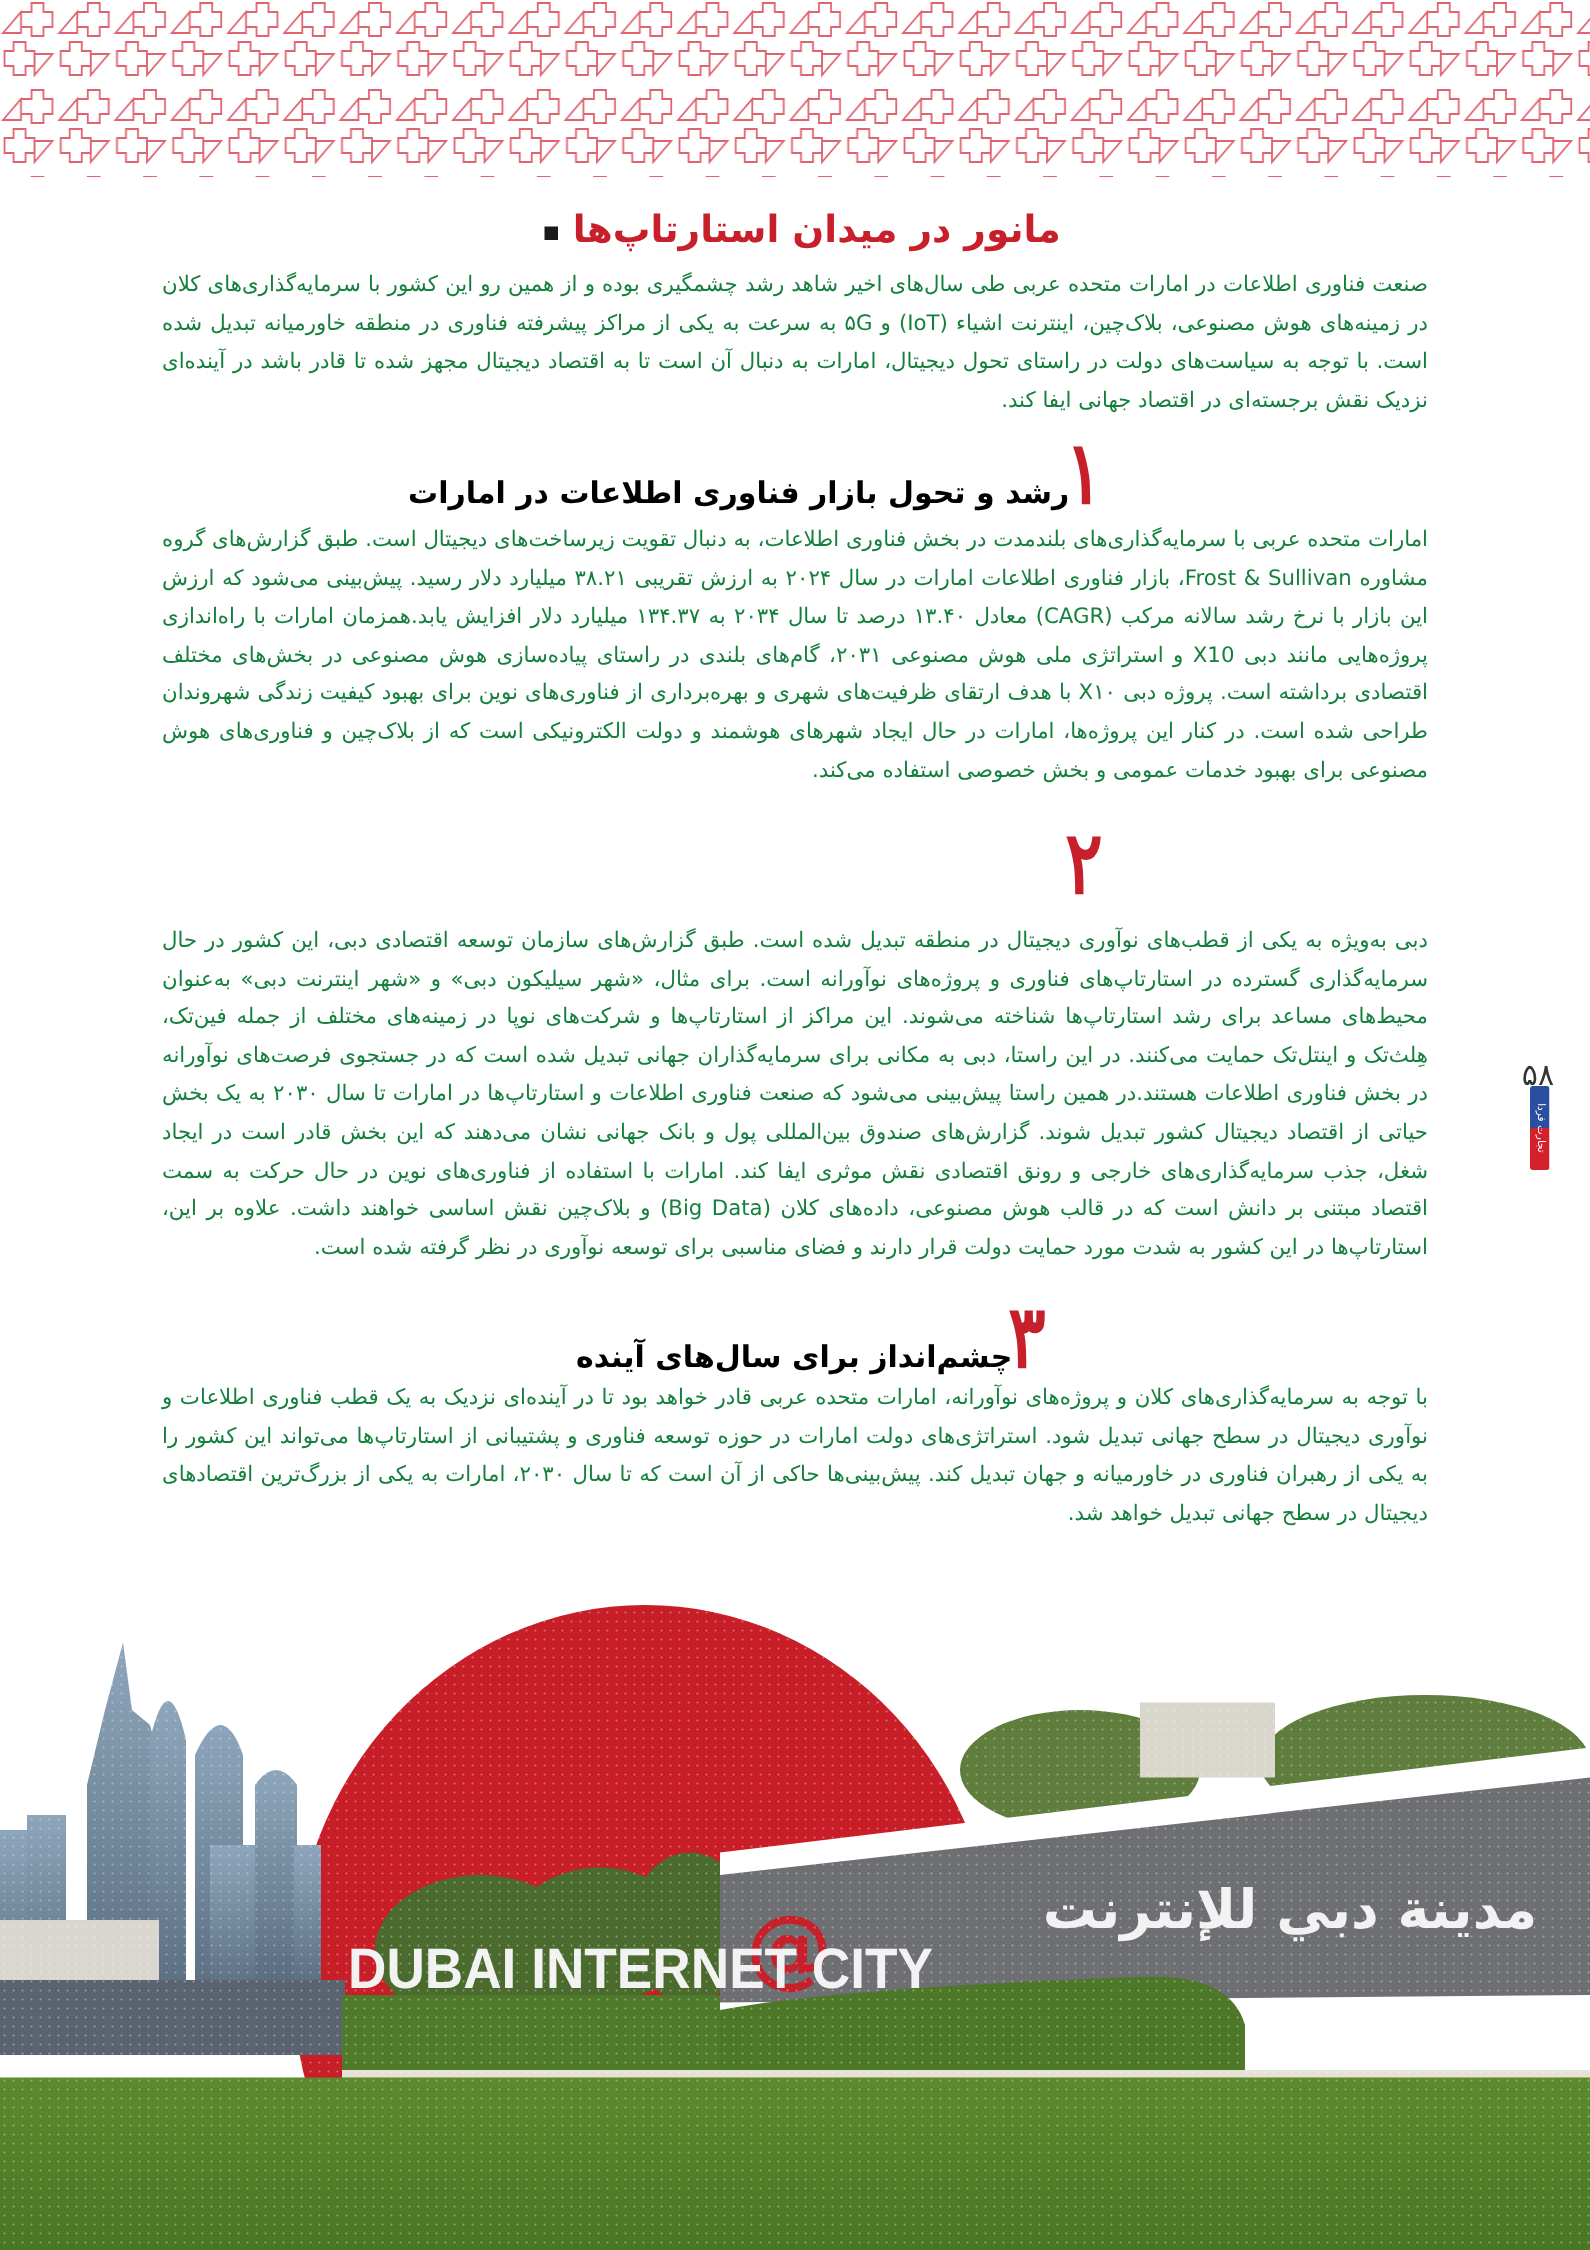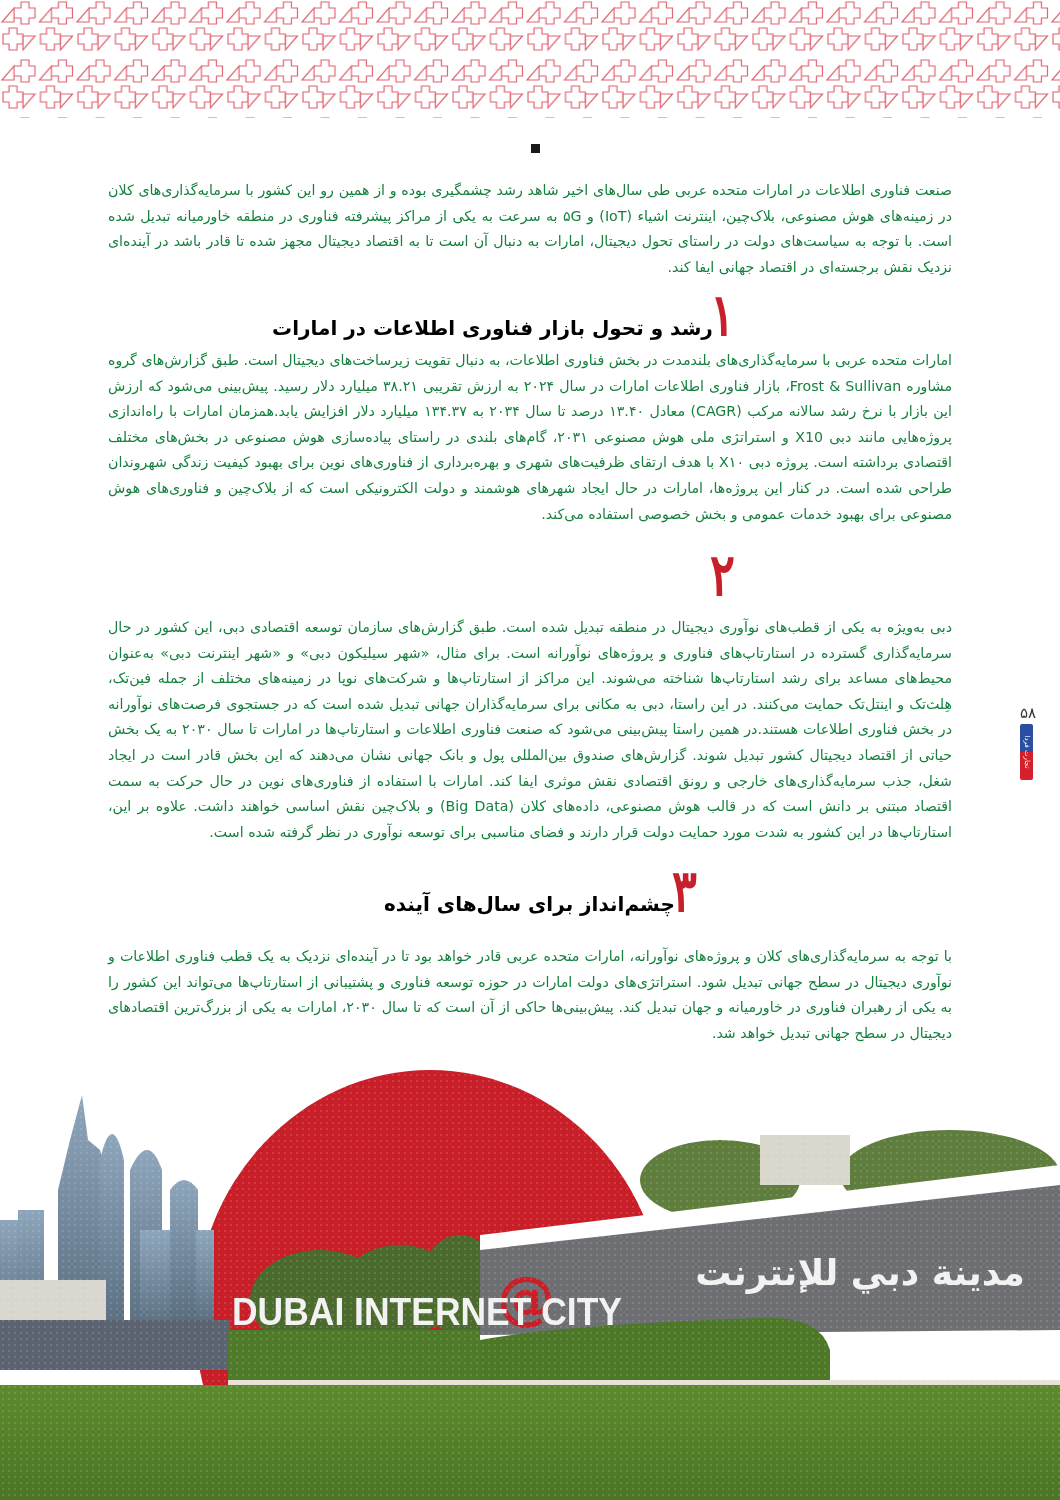--- a/index.html
+++ b/index.html
@@ -19,40 +19,40 @@
   .main-title .bullet { width: 9px; height: 9px; background: #1a1a1a; display: inline-block; margin-top: 6px; }
   .text-block {
     position: absolute; left: 108px; right: 108px;
     direction: rtl; text-align: justify; text-align-last: right;
     font-size: 14.2px; line-height: 25.6px; color: #15803d;
   }
   .text-block p { margin: 0; }
   #intro { top: 178px; }
   #sec1-body { top: 348px; }
   #sec2-body { top: 571px; margin-top: 44px; }
-  #sec3-body { top: 944px; }
+  #sec3-body { top: 920px; }
 
   .section-head {
     position: absolute; direction: rtl; display: flex; align-items: flex-end;
   }
   .section-head .num {
     font-family: "DejaVu Serif", serif; font-weight: bold; color: #c8202a;
     font-size: 58px; line-height: 1; transform: scaleX(0.8);
   }
   .section-head .head-text {
     font-weight: bold; color: #000000; font-size: 20px; white-space: nowrap;
     margin-right: -6px; padding-bottom: 4px;
   }
   #sec1-head { top: 286px; right: 322px; }
   #sec2-head { top: 546px; right: 322px; }
   #sec3-head { top: 862px; right: 360px; }
 
   
   .page-number {
-    position: absolute; top: 704px; right: 24px; font-size: 15px; color: #333; direction: rtl;
+    position: absolute; top: 704px; right: 24px; font-size: 20px; color: #333; direction: rtl;
   }
   .mag-badge {
     position: absolute; top: 724px; right: 27px; width: 13px; height: 56px; border-radius: 2px; overflow: hidden;
     display: flex; flex-direction: column;
   }
   .mag-badge .blue { flex: 1; background: #2a4fa0; }
   .mag-badge .red { flex: 1; background: #d4202a; }
   .mag-badge span {
     position: absolute; left: 0; top: 0; width: 56px; height: 13px;
     transform-origin: 0 0; transform: rotate(90deg) translateY(-13px);
@@ -73,20 +73,21 @@
         <path d="M14 8 L21 8 L21 2 L29 2 L29 8 L35 8 L35 18 L29 18 L29 24 L21 24 L21 18 L14 18"></path>
         <path d="M35 44 L23 58 L23 44 Z" transform="translate(0,-8)"></path>
         <path d="M3 34 L9 34 L9 28 L17 28 L17 34 L23 34 L23 44 L17 44 L17 50 L9 50 L9 44 L3 44 Z"></path>
       </g>
     </pattern>
   </defs>
   <rect x="0" y="0" width="1060" height="118" fill="url(#crossA)"></rect>
 </svg>
 
 <div class="main-title">
+  <span>مانور در میدان استارتاپ‌ها</span>
   <span class="bullet"></span>
 </div>
 
 <div class="text-block" id="intro">
   <p>صنعت فناوری اطلاعات در امارات متحده عربی طی سال‌های اخیر شاهد رشد چشمگیری بوده و از همین رو این کشور با سرمایه‌گذاری‌های کلان در زمینه‌های هوش مصنوعی، بلاک‌چین، اینترنت اشیاء (IoT) و ۵G به سرعت به یکی از مراکز پیشرفته فناوری در منطقه خاورمیانه تبدیل شده است. با توجه به سیاست‌های دولت در راستای تحول دیجیتال، امارات به دنبال آن است تا به اقتصاد دیجیتال مجهز شده تا قادر باشد در آینده‌ای نزدیک نقش برجسته‌ای در اقتصاد جهانی ایفا کند.</p>
 </div>
 
 <div class="section-head" id="sec1-head">
   <span class="num">۱</span>
   <span class="head-text">رشد و تحول بازار فناوری اطلاعات در امارات</span>

